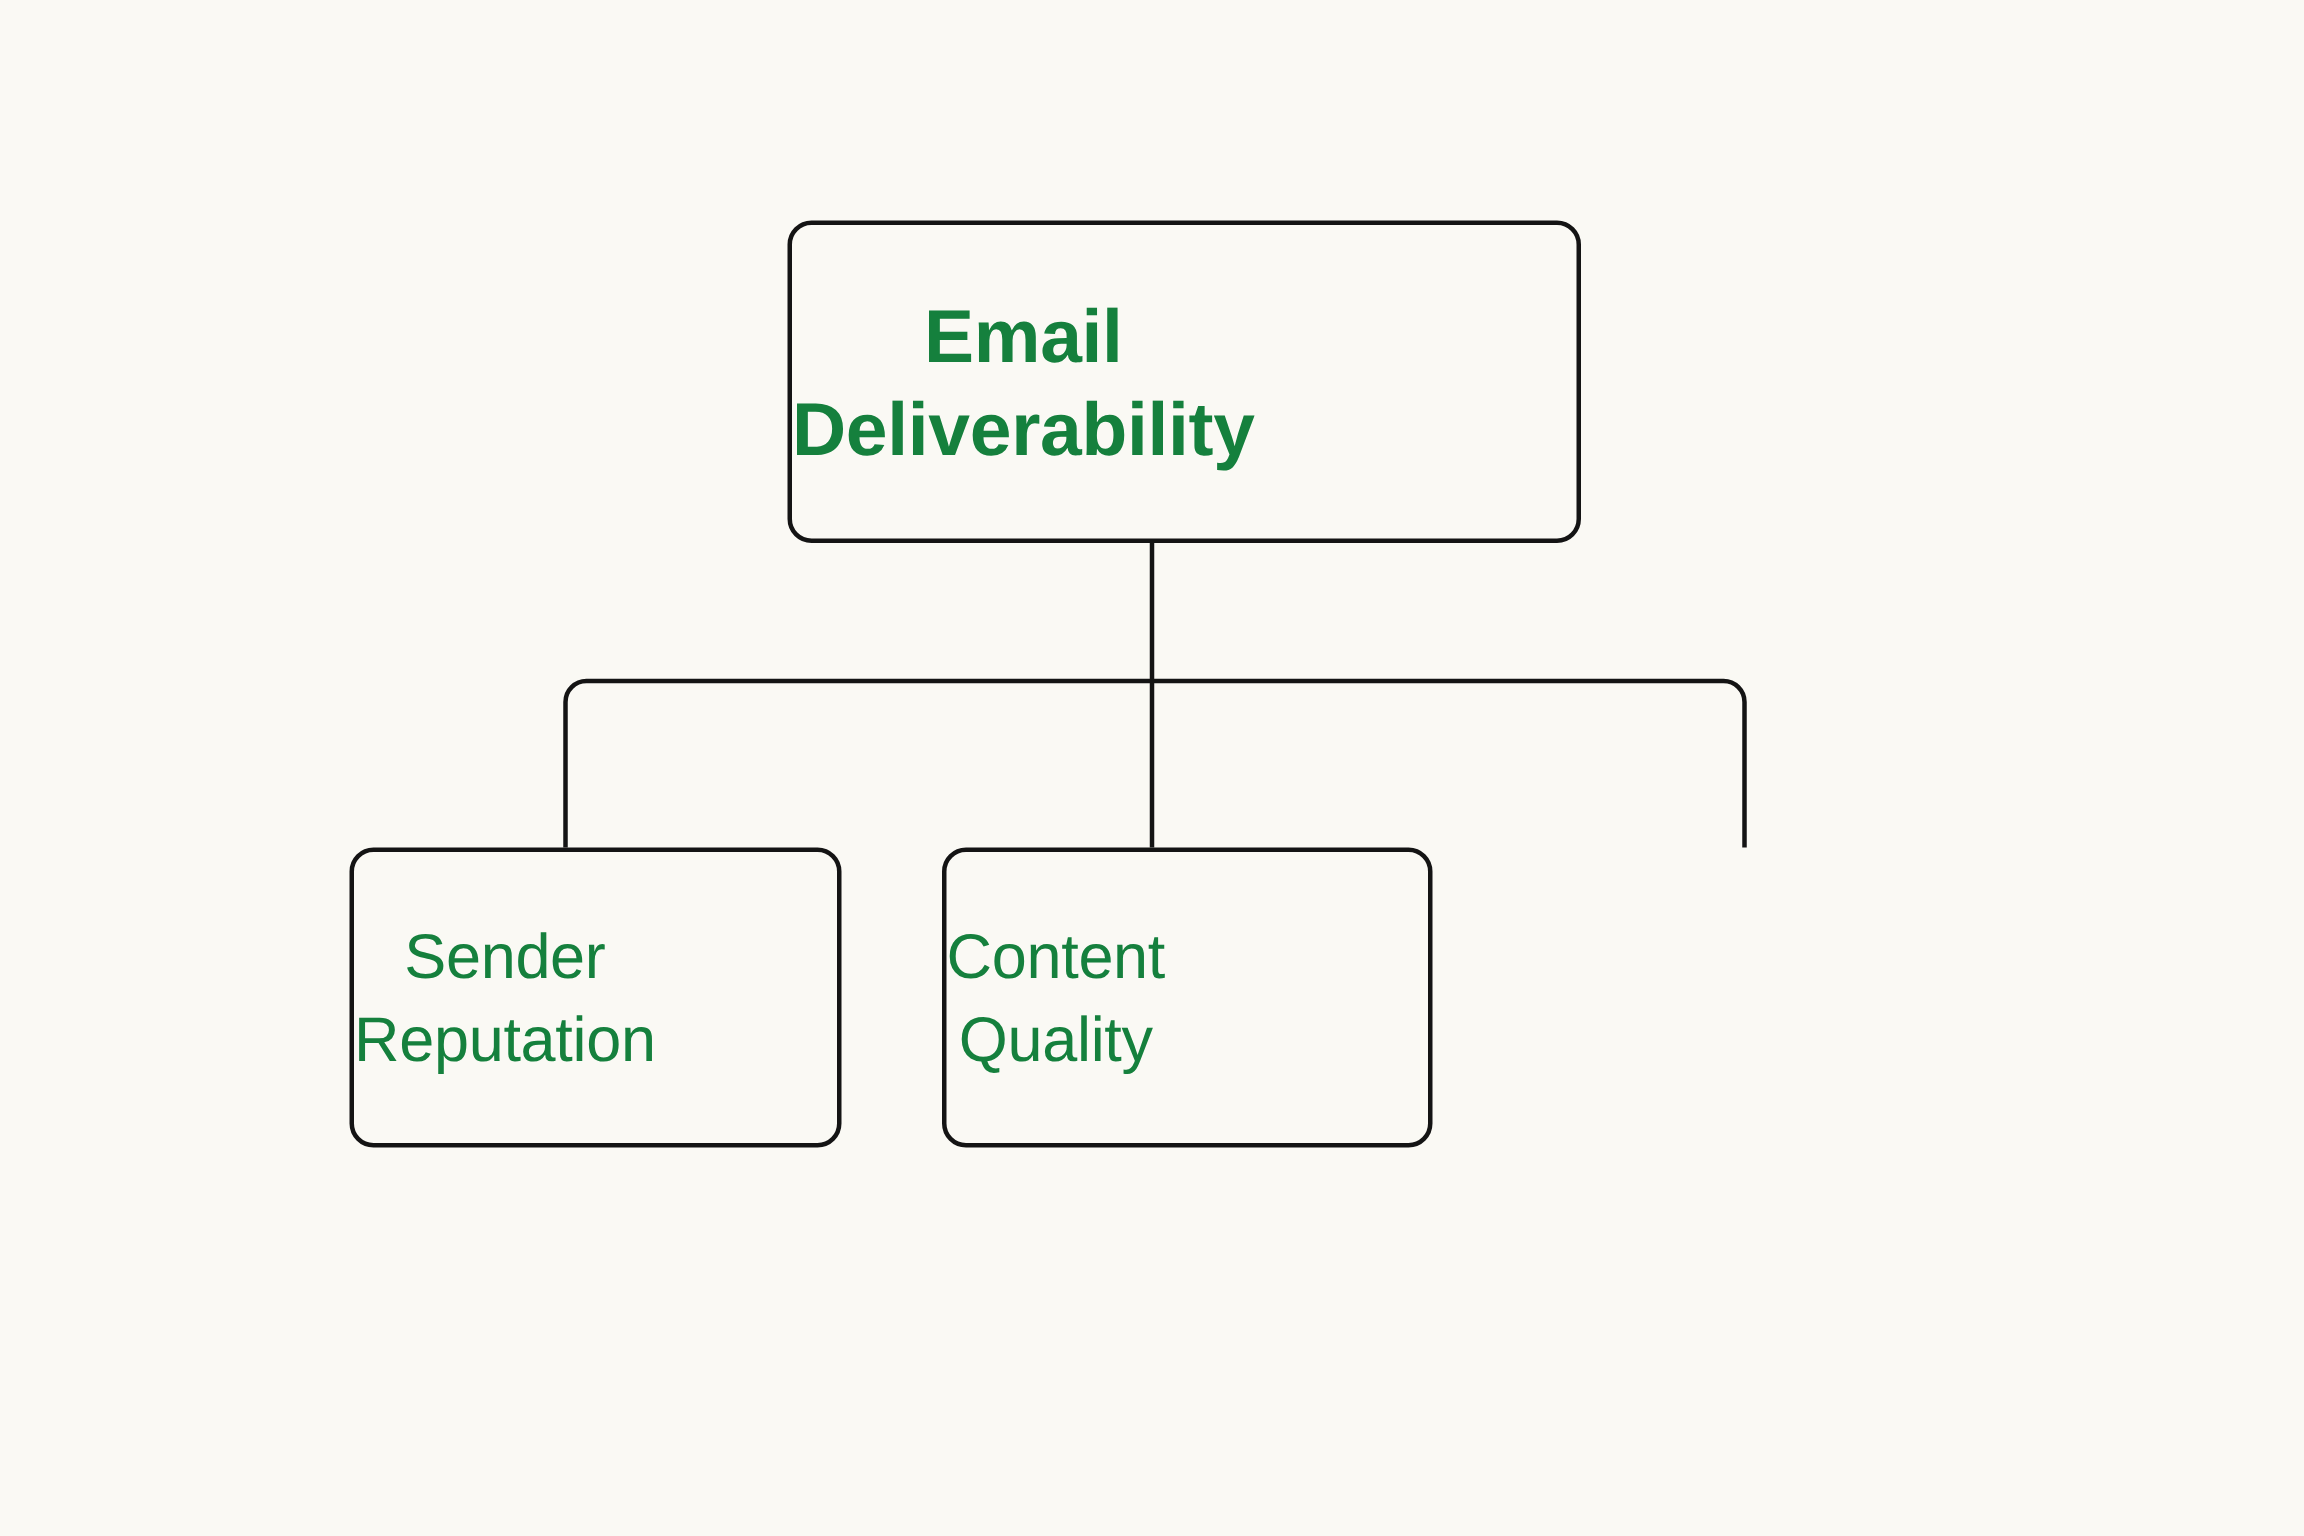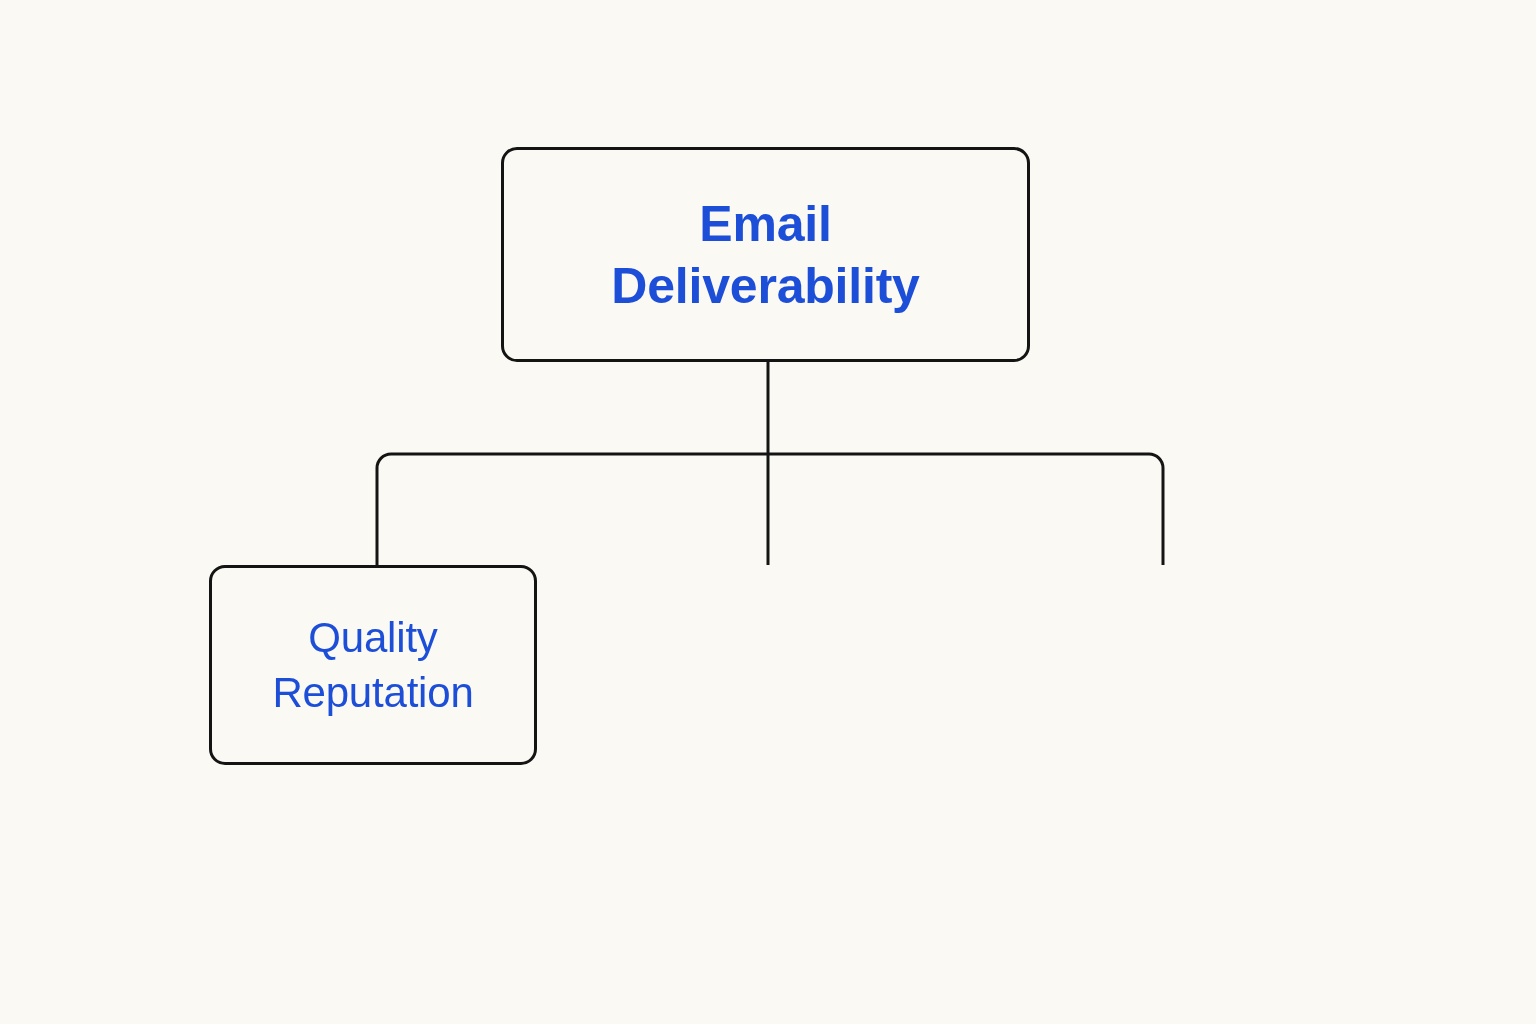--- a/index.html
+++ b/index.html
@@ -26,23 +26,24 @@
     height: 1024px;
   }
   .node {
     position: absolute;
     box-sizing: border-box;
     border: 3px solid #141414;
     border-radius: 16px;
     background: #faf9f4;
     display: flex;
     align-items: center;
-    justify-content: center;
+    justify-content: flex-start;
     text-align: center;
-    color: #1d4ed8;
+    color: #15803d;
+    margin-left: 24px;
   }
   .node-label {
     display: block;
     white-space: pre-line;
     letter-spacing: -0.2px;
   }
   #node-root {
     left: 501px;
     top: 147px;
     width: 529px;
@@ -81,19 +82,23 @@
 
     <path d="M 768 454 L 1149 454 A 14 14 0 0 1 1163 468 L 1163 565"></path>
   </svg>
 
   <div class="node" id="node-root">
     <span class="node-label">Email
 Deliverability</span>
   </div>
 
   <div class="node node-child" id="node-child-0">
-    <span class="node-label">Quality
+    <span class="node-label">Sender
 Reputation</span>
   </div>
 
+  <div class="node node-child" id="node-child-1">
+    <span class="node-label">Content
+Quality</span>
+  </div>
 
 
 </div>
 
 </body></html>

